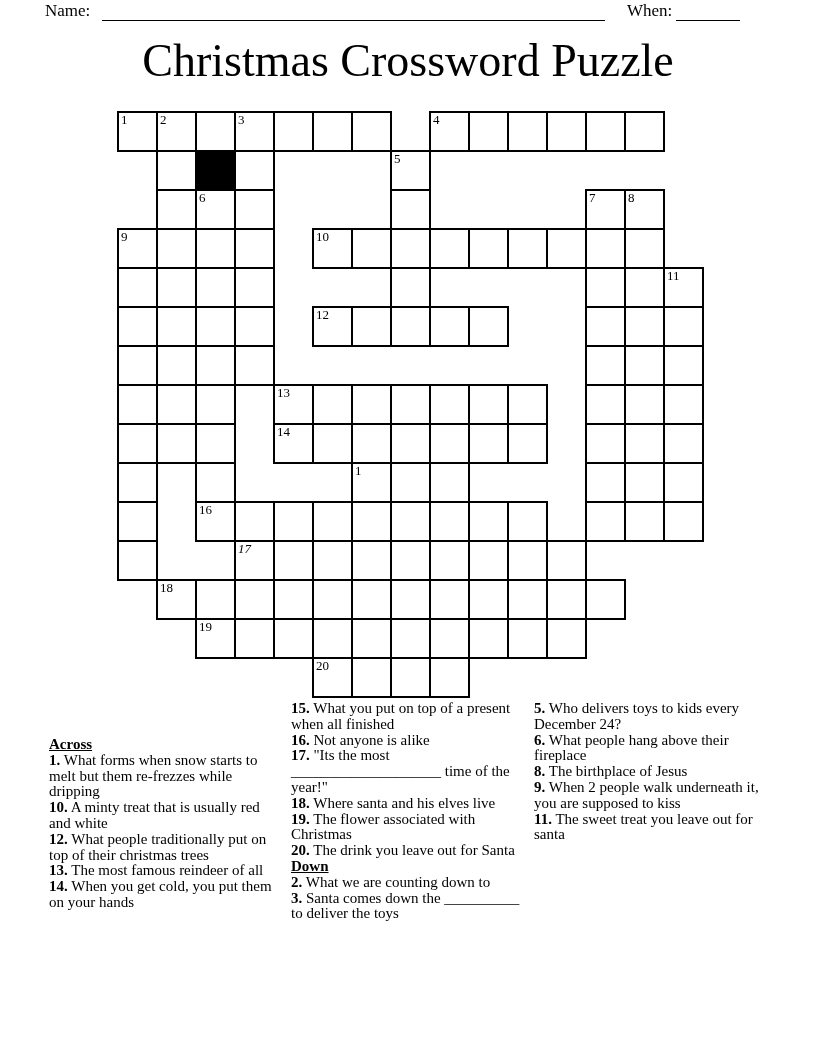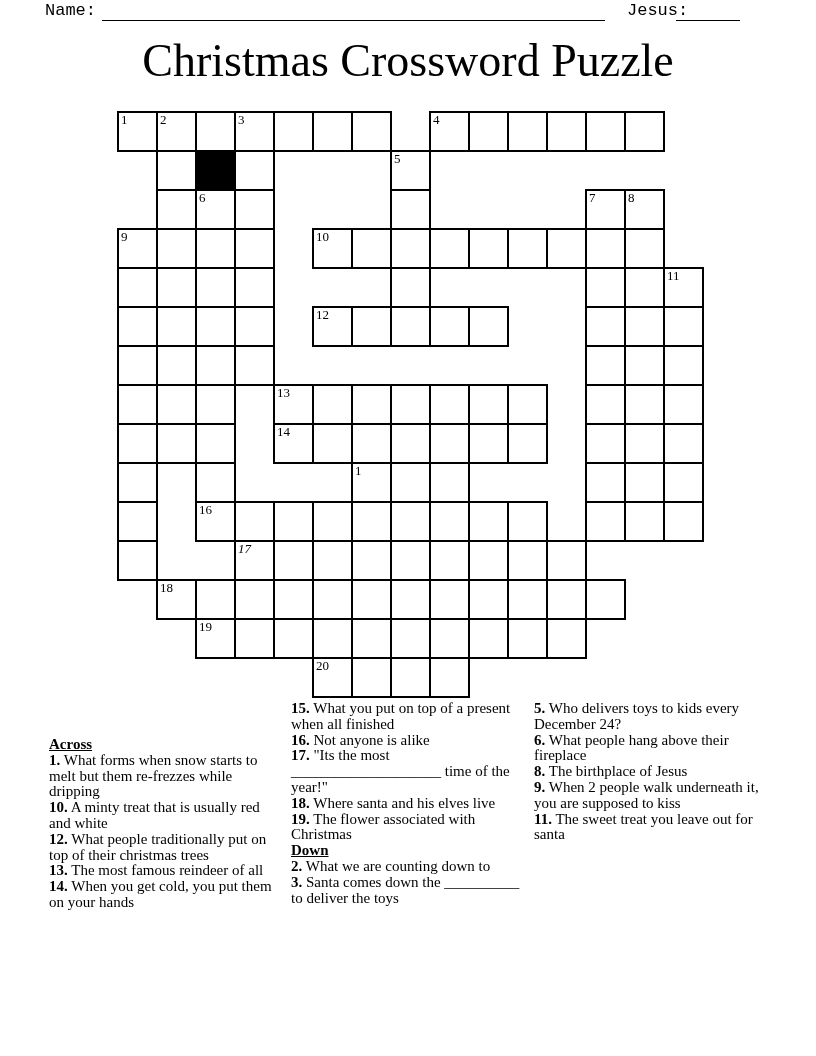--- a/index.html
+++ b/index.html
@@ -9,21 +9,21 @@
     height: 1056px;
     background: #ffffff;
     overflow: hidden;
     font-family: "Liberation Serif", serif;
     color: #000;
   }
   
   .hdr-label {
     position: absolute;
     top: 1px;
-    font-family: Liberation Mono, monospace;
+    font-family: Liberation Serif, serif;
     font-size: 17px;
     line-height: 20px;
     color: #000;
   }
   #name-label { left: 45px; }
   #date-label { left: 627px; }
   .fill-line {
     position: absolute;
     top: 20px;
     border-top: 1.5px solid #000;
@@ -89,21 +89,21 @@
   .clue b { font-weight: bold; }
 </style>
 </head>
 <body>
 
 <div id="page">
 
   <span id="name-label" class="hdr-label">Name:</span>
   <div id="name-line" class="fill-line"></div>
 
-  <span id="date-label" class="hdr-label">Jesus:</span>
+  <span id="date-label" class="hdr-label">When:</span>
   <div id="date-line" class="fill-line"></div>
 
   <h1 id="title">Christmas Crossword Puzzle</h1>
 
   <div id="grid">
       <div class="cell" style="left: 0px; top: 0px;">
         <span class="num">1</span>
       </div>
       <div class="cell" style="left: 39px; top: 0px;">
         <span class="num">2</span>
@@ -297,20 +297,21 @@
       <div class="clue"><b>12.</b> What people traditionally put on top of their christmas trees</div>
       <div class="clue"><b>13.</b> The most famous reindeer of all</div>
       <div class="clue"><b>14.</b> When you get cold, you put them on your hands</div>
     </div>
   <div id="clue-col-2" class="clue-col">
       <div class="clue"><b>15.</b> What you put on top of a present when all finished</div>
       <div class="clue"><b>16.</b> Not anyone is alike</div>
       <div class="clue"><b>17.</b> "Its the most ____________________ time of the year!"</div>
       <div class="clue"><b>18.</b> Where santa and his elves live</div>
       <div class="clue"><b>19.</b> The flower associated with Christmas</div>
+      <div class="clue"><b>20.</b> The drink you leave out for Santa</div>
       <div class="clue-heading">Down</div>
       <div class="clue"><b>2.</b> What we are counting down to</div>
       <div class="clue"><b>3.</b> Santa comes down the __________ to deliver the toys</div>
     </div>
   <div id="clue-col-3" class="clue-col">
       <div class="clue"><b>5.</b> Who delivers toys to kids every December 24?</div>
       <div class="clue"><b>6.</b> What people hang above their fireplace</div>
       <div class="clue"><b>8.</b> The birthplace of Jesus</div>
       <div class="clue"><b>9.</b> When 2 people walk underneath it, you are supposed to kiss</div>
       <div class="clue"><b>11.</b> The sweet treat you leave out for santa</div>

